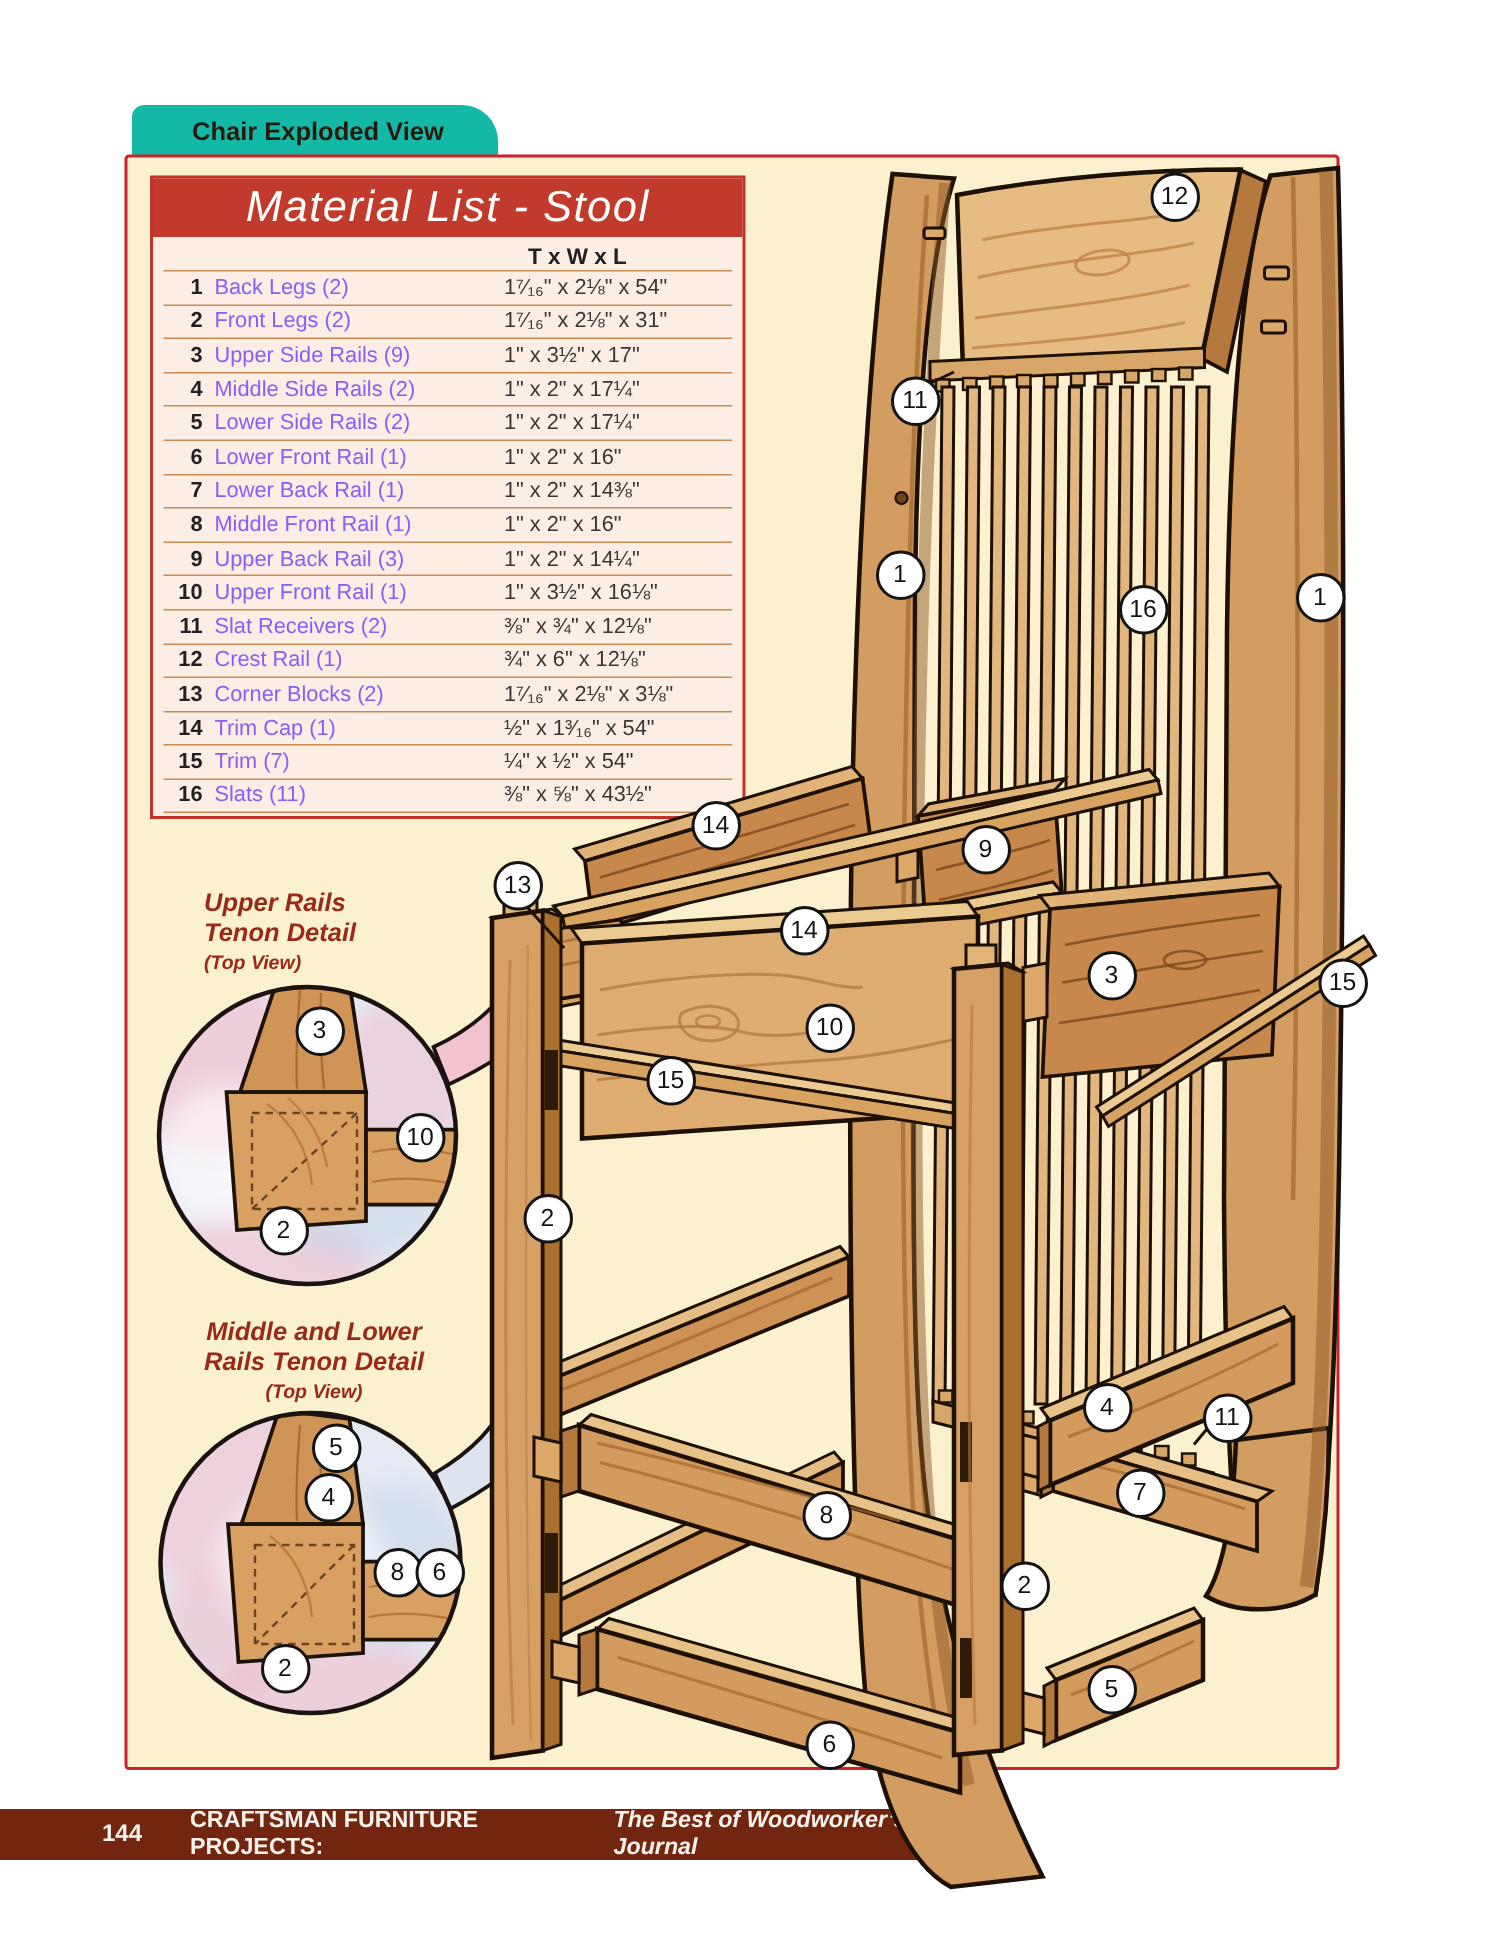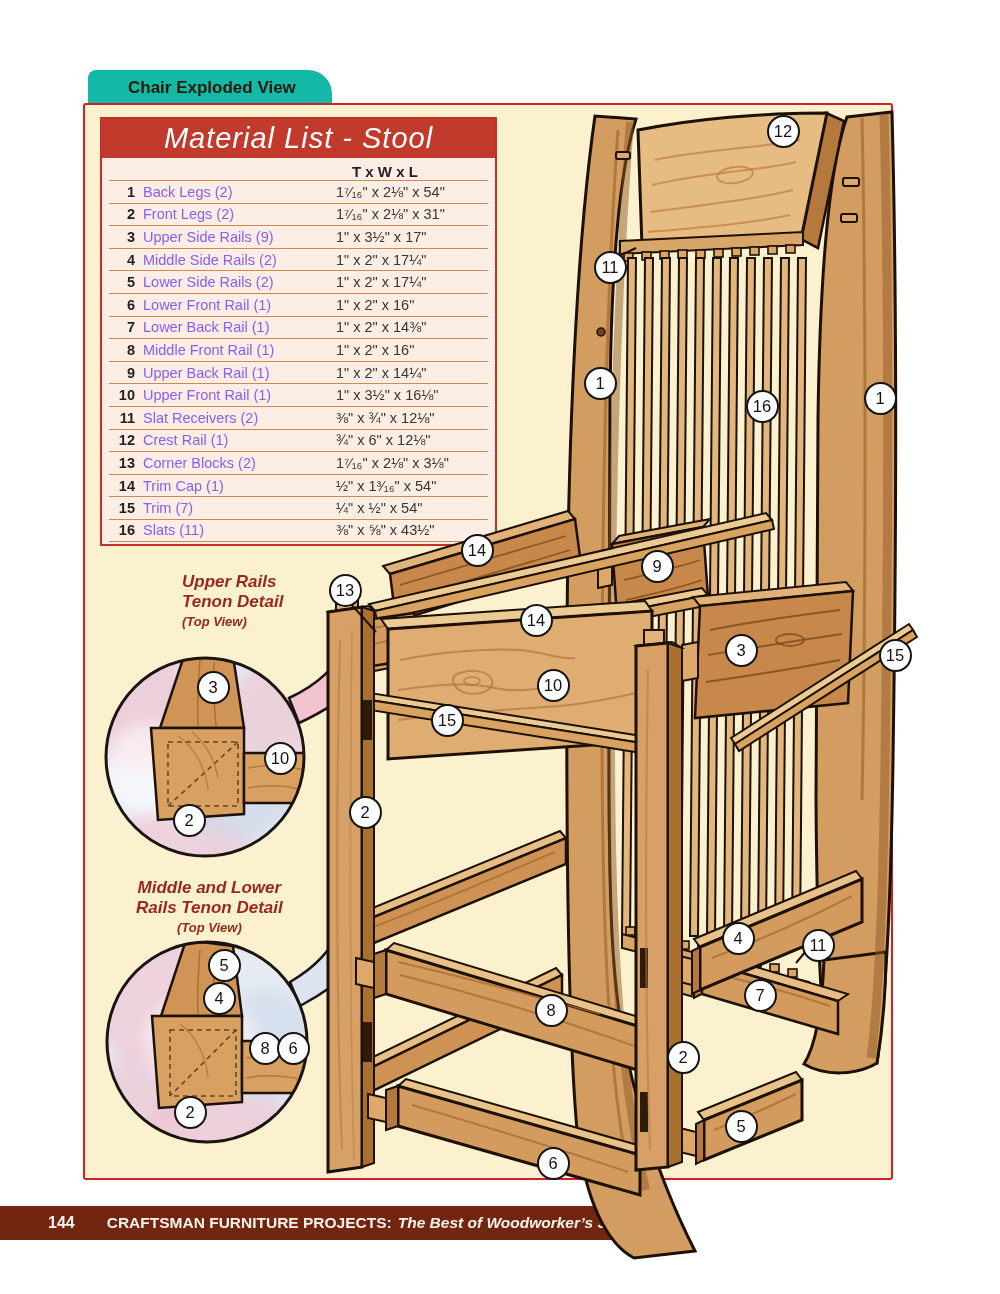--- a/index.html
+++ b/index.html
@@ -25,27 +25,27 @@
   .mrows{padding:0 7px;}
   .mrow{height:22.6px;display:flex;align-items:center;border-top:1.5px solid #CB8A52;box-sizing:border-box;}
   .mrow:last-child{border-bottom:1.5px solid #CB8A52;}
   .mnum{width:26px;text-align:right;font-weight:bold;font-size:14.5px;color:#231F20;flex:none;}
   .mname{margin-left:8px;font-size:14.5px;color:#8b5cf6;flex:1;}
   .mdims{width:152px;font-size:14.5px;color:#3A3531;flex:none;}
 
   
   .dlabel{position:absolute;z-index:2;color:#98291B;font-style:italic;font-weight:bold;line-height:20px;font-size:17px;}
   .dlabel .small{font-size:13px;}
-  .dlabel1{left:136px;top:572px;margin-left:46px;}
+  .dlabel1{left:136px;top:592px;}
   .dlabel2{left:136px;top:878px;text-align:center;}
 
   
   .footer{position:absolute;left:0;top:1206px;width:657px;height:34px;background:#722610;z-index:1;
           display:flex;align-items:center;color:#F7F3EC;}
-  .footer .pagenum{margin-left:48px;font-weight:bold;font-size:16px;}
+  .footer .pagenum{margin-left:68px;font-weight:bold;font-size:16px;}
   .footer .ftitle{margin-left:32px;font-weight:bold;font-size:15.5px;}
   .footer .fital{font-style:italic;font-weight:bold;margin-left:6px;}
 
   svg.illus{position:absolute;left:0;top:0;z-index:3;pointer-events:none;}
 
   .callout{position:absolute;width:33px;height:33px;border-radius:50%;background:#fff;border:2.5px solid #141414;
            box-sizing:border-box;display:flex;align-items:center;justify-content:center;z-index:4;
            font-size:16.5px;color:#141414;}
 </style>
 </head>
@@ -108,21 +108,21 @@
           <span class="mname">Lower Back Rail (1)</span>
           <span class="mdims">1" x 2" x 14⅜"</span>
         </div>
         <div class="mrow">
           <span class="mnum">8</span>
           <span class="mname">Middle Front Rail (1)</span>
           <span class="mdims">1" x 2" x 16"</span>
         </div>
         <div class="mrow">
           <span class="mnum">9</span>
-          <span class="mname">Upper Back Rail (1)</span>
+          <span class="mname">Upper Back Rail (3)</span>
           <span class="mdims">1" x 2" x 14¼"</span>
         </div>
         <div class="mrow">
           <span class="mnum">10</span>
           <span class="mname">Upper Front Rail (1)</span>
           <span class="mdims">1" x 3½" x 16⅛"</span>
         </div>
         <div class="mrow">
           <span class="mnum">11</span>
           <span class="mname">Slat Receivers (2)</span>

